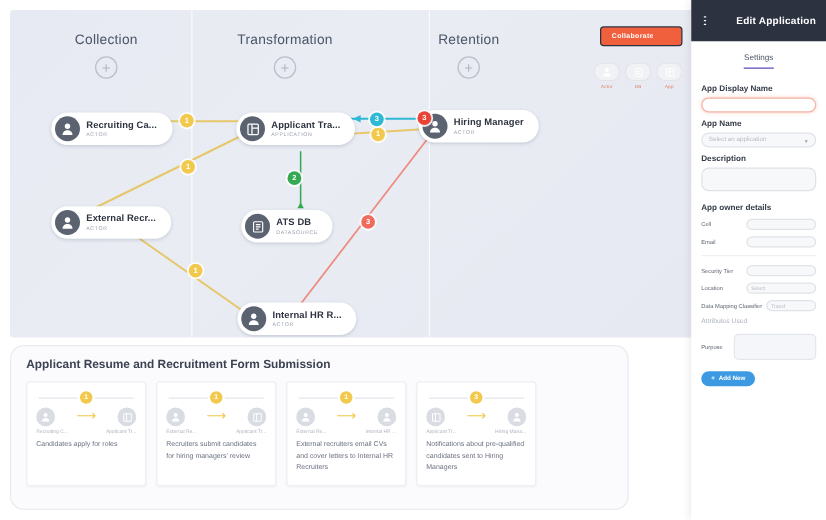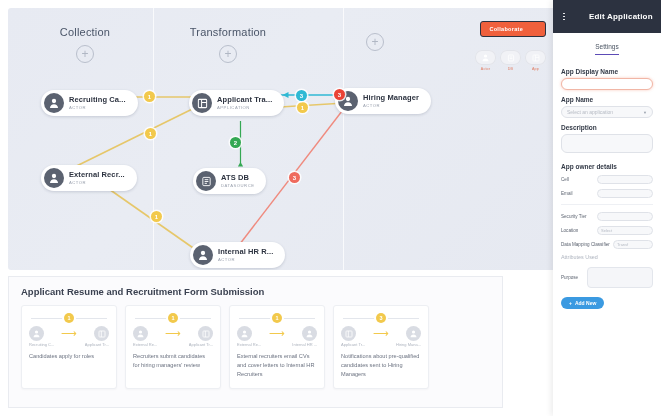--- a/index.html
+++ b/index.html
@@ -66,21 +66,21 @@
   .tool-btn{
     width:21px; height:15px; border-radius:7px;
     background:#f1f2f6; display:flex; align-items:center; justify-content:center;
     box-shadow:inset 0 0 0 1px #e2e4ea;
   }
   .tool-lbl{ font-size:3.6px; color:#e07a5f; margin-top:2px; letter-spacing:.2px; }
 
   
   .bottom{
     position:absolute; left:8px; top:276px; width:495px; height:132px;
-    background:#fbfbfd; border:1px solid #e9ebf0; border-radius:0;
+    background:#fbfbfd; border:1px solid #e9ebf0; border-radius:11px;
   }
   .bottom-title{ font-size:9.5px; color:#3b4251; font-weight:bold; padding:9px 0 8px 12px; }
   .cards{ display:flex; gap:8px; padding:0 12px; }
   .card{
     width:96px; height:84px; background:#fff;
     border:1px solid #edeff3; border-radius:3px; padding:7px 7px;
     box-shadow:0 1px 2px rgba(0,0,0,.03);
   }
   .mini-flow{ position:relative; height:30px; }
   .mini-line{ position:absolute; left:2px; right:2px; top:5px; height:1px; background:#e3e6ec; }
@@ -144,20 +144,21 @@
           <span>+</span>
         </div>
     </div>
     <div class="lane-head" style="left:145px">
       <div class="lane-title">Transformation</div>
       <div class="lane-plus">
           <span>+</span>
         </div>
     </div>
     <div class="lane-head" style="left:292px">
+      <div class="lane-title">Retention</div>
       <div class="lane-plus">
           <span>+</span>
         </div>
     </div>
 
     <svg class="edges" viewBox="0 0 545 262">
 
       <path d="M112,89 L190,89" stroke="#e6c76a" stroke-width="1.6" fill="none"></path>
 
       <path d="M190,96 L60,160" stroke="#e6c76a" stroke-width="1.6" fill="none"></path>

